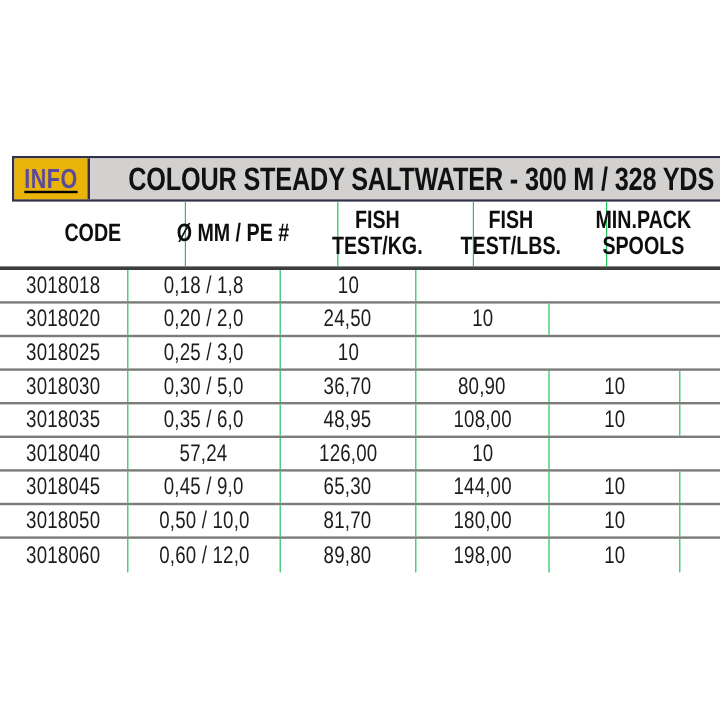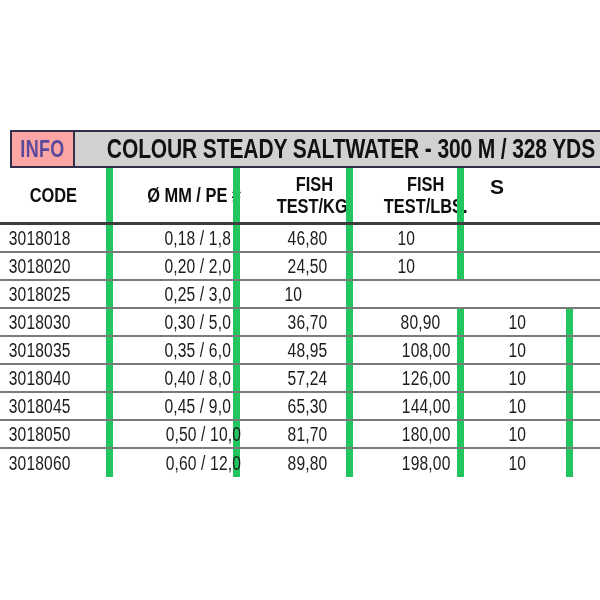--- a/index.html
+++ b/index.html
@@ -8,22 +8,22 @@
     position:relative; width:600px; height:600px; background:#ffffff;
     overflow:hidden; font-family:"Liberation Sans", sans-serif;
   }
 
   
   .info-bar {
     position:absolute; left:10px; top:130px; width:620px; height:38px;
     border:2px solid #312f49; display:flex; background:#ffffff;
   }
   .info-cell {
-    width:76px; background:#fca5a5; border-right:2px solid #312f49;
-    display:flex; align-items:center; justify-content:center;
+    width:76px; background:#eab308; border-right:2px solid #312f49;
+    display:flex; align-items:center; justify-content:center;text-decoration:underline;
   }
   .info-cell .cond {
     font-size:23px; font-weight:bold; color:#5a4a9b; letter-spacing:0.5px;
   }
   .title-cell {
     width:552px; background:#d2d1cf; display:flex; align-items:center; justify-content:center;
   }
   .title-cell .cond {
     font-size:27px; font-weight:bold; color:#111111; white-space:nowrap; letter-spacing:-0.2px;
   }
@@ -34,31 +34,32 @@
 
   
   .spec-table { position:absolute; left:0; top:168px; width:700px; }
   .thead {
     display:grid; grid-template-columns:106px 127px 113px 111px 109px 134px;
     height:57px; border-bottom:3px solid #3d3d3d;
   }
   .th {
     display:flex; flex-direction:column; align-items:center; justify-content:center;
     position:relative;
+    margin-left:48px;
   }
   .th .cond { text-align:center; font-size:21px; font-weight:bold; color:#0e0e0e; line-height:22px; }
-  .c1,.c2,.c3,.c4,.c5 { border-left:7px solid #22c55e;padding-left:42px; }
+  .c1,.c2,.c3,.c4,.c5 { border-left:1px solid #22c55e; }
   .partial-label { position:absolute; left:26px; top:7px; font-size:21px; font-weight:bold; color:#0e0e0e; }
 
   .trow {
     display:grid; grid-template-columns:106px 127px 113px 111px 109px 134px;
     height:28px; border-bottom:2px solid #7b7b7b;
   }
   .trow.last { border-bottom:none; }
-  .td { display:flex; align-items:center; }
+  .td { display:flex; align-items:center; justify-content:center; }
   .td .cond { font-size:20px; font-weight:normal; color:#1c1c1c; letter-spacing:0.2px; }
 </style>
 </head>
 <body>
 
 <div class="canvas">
 
   <div class="info-bar">
     <div class="info-cell">
       <span class="cond">INFO</span>
@@ -86,35 +87,38 @@
           <span style="display:block">FISH</span>
           <span style="display:block">TEST/KG.</span>
         </span>
       </div>
       <div class="th c3">
         <span class="cond">
           <span style="display:block">FISH</span>
           <span style="display:block">TEST/LBS.</span>
         </span>
       </div>
+      <div class="th c4">
+        <span class="cond">
+          <span style="display:block">MIN.PACK</span>
+          <span style="display:block">SPOOLS</span>
+        </span>
+      </div>
       <div class="th c5">
         <span class="partial-label">S</span>
       </div>
     </div>
     <div id="tbody">
         <div class="trow">
           <div class="td c0">
             <span class="cond">3018018</span>
           </div>
           <div class="td c1">
             <span class="cond">0,18 / 1,8</span>
           </div>
-          <div class="td c3">
-            <span class="cond">46,80</span>
-          </div>
           <div class="td c4">
             <span class="cond">10</span>
           </div>
           <div class="td c5">
             <span class="cond"></span>
           </div>
         </div>
         <div class="trow">
           <div class="td c0">
             <span class="cond">3018020</span>
@@ -183,23 +187,20 @@
             <span class="cond">10</span>
           </div>
           <div class="td c5">
             <span class="cond"></span>
           </div>
         </div>
         <div class="trow">
           <div class="td c0">
             <span class="cond">3018040</span>
           </div>
-          <div class="td c1">
-            <span class="cond">0,40 / 8,0</span>
-          </div>
           <div class="td c2">
             <span class="cond">57,24</span>
           </div>
           <div class="td c3">
             <span class="cond">126,00</span>
           </div>
           <div class="td c4">
             <span class="cond">10</span>
           </div>
           <div class="td c5">

